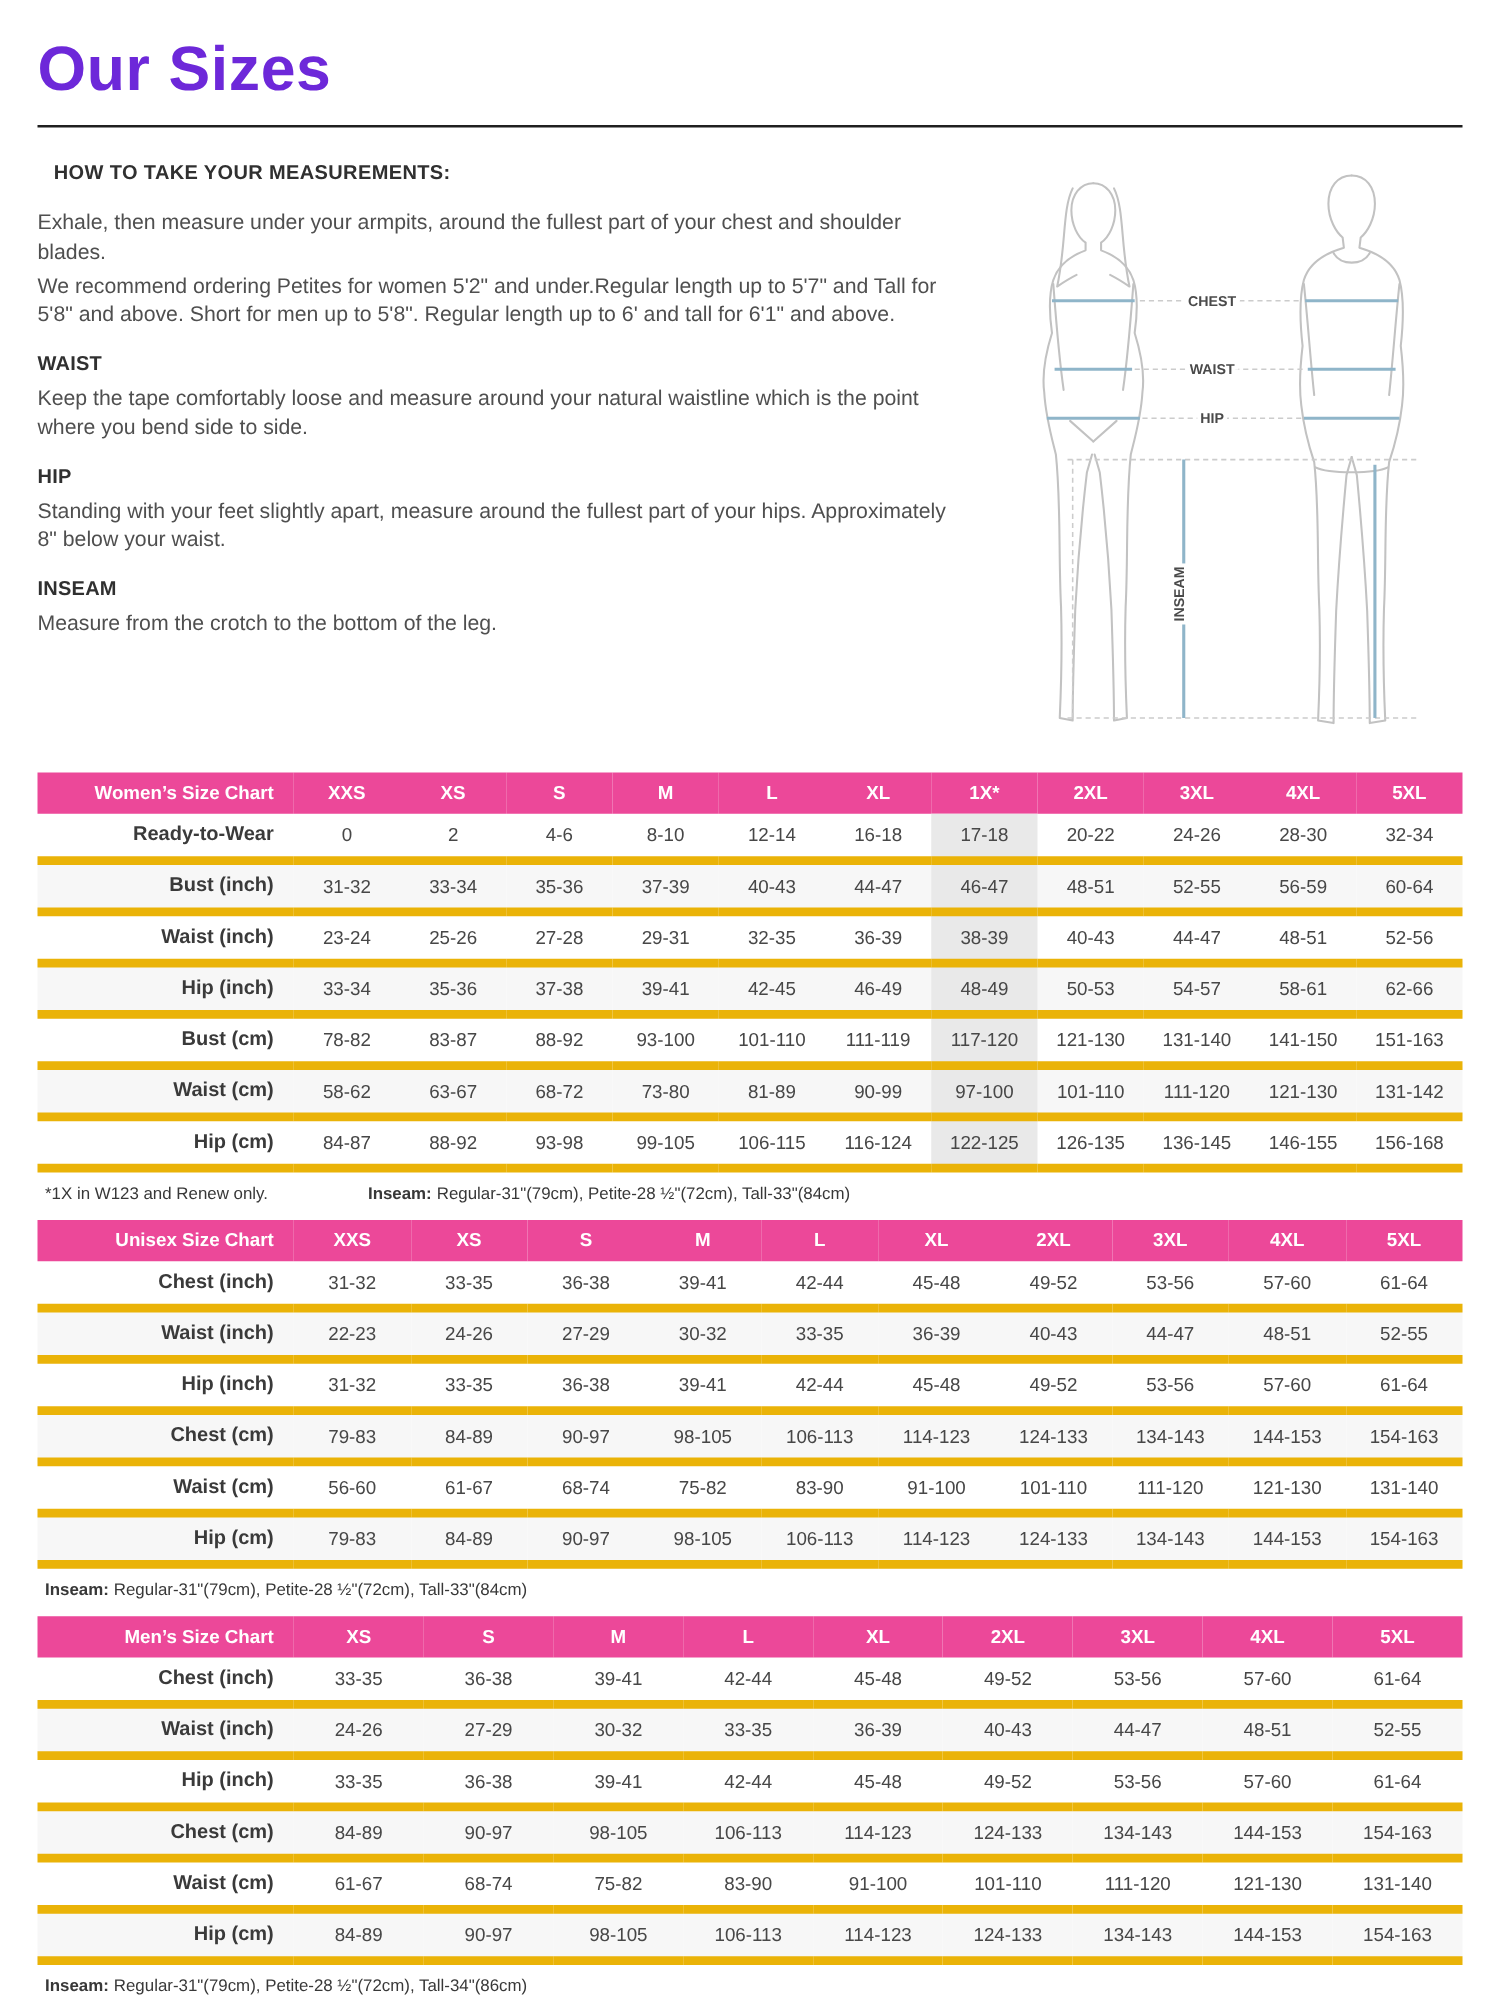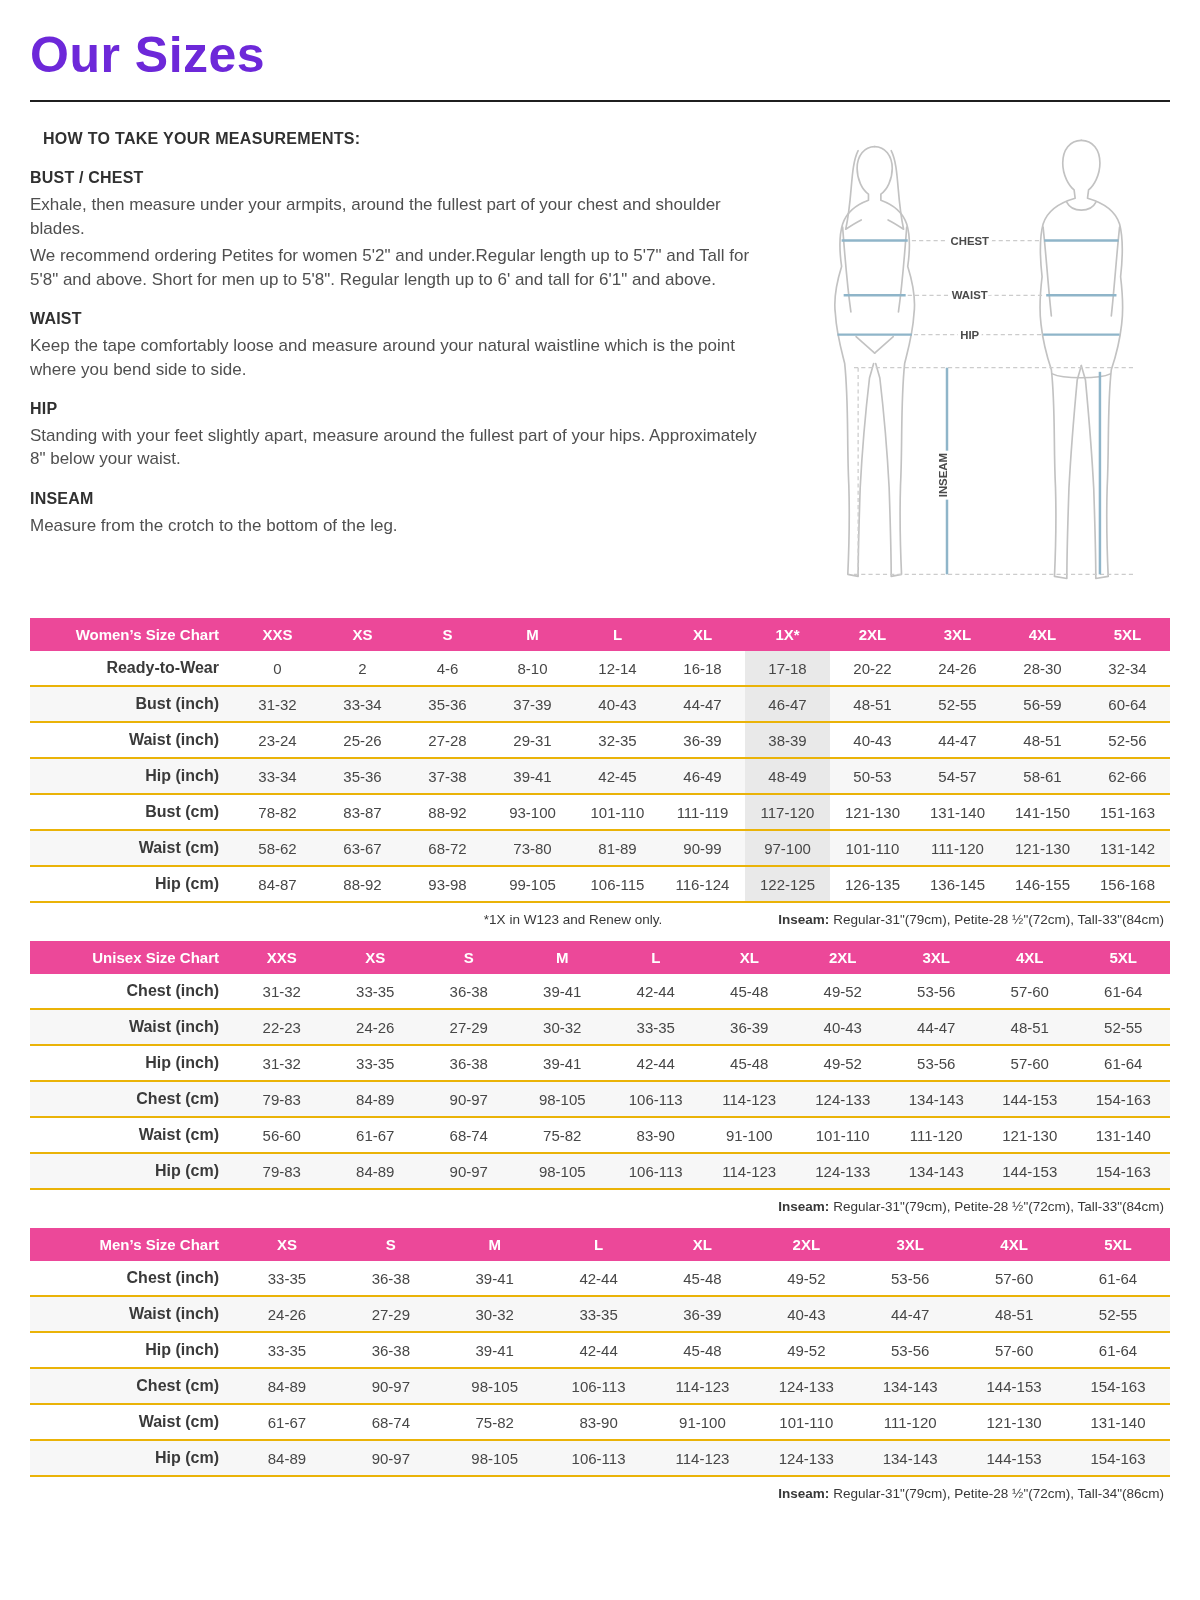--- a/index.html
+++ b/index.html
@@ -22,48 +22,47 @@
 
   .tables-wrap { margin-top:26px; }
   .table-block { margin-bottom:10px; }
 
   .size-table { width:100%; border-collapse:collapse; table-layout:fixed; }
   .size-table thead th {
     background:#ec4899; color:#ffffff; font-size:15px; font-weight:bold;
     padding:8px 4px; text-align:center;
   }
   .size-table thead th.label-col { text-align:right; padding-right:16px; width:205px; }
-  .size-table tbody tr { border-bottom:2px solid #eab308; }
+  .size-table tbody tr { border-bottom:7px solid #eab308; }
   .size-table tbody tr:nth-child(even) { background:#f7f7f7; }
   .size-table tbody th {
     font-size:16px; font-weight:bold; color:#3a3a3a; text-align:right;
     padding:8px 16px 8px 4px;
   }
   .size-table td { font-size:15px; color:#474747; text-align:center; padding:8px 2px; }
   .size-table td.hl { background:#e9e9e9; }
 
   .footnote {
-    display:flex; justify-content:flex-end; align-items:center; gap:116px;
+    display:flex; justify-content:flex-start; align-items:center; gap:80px;
     padding:9px 6px 4px; font-size:13.5px; color:#383838;
   }
   .footnote .inseam b { margin-right:4px; }
 </style>
 </head>
 <body>
 
 <div class="container">
 
   <h1 class="page-title">Our Sizes</h1>
   <hr class="divider">
 
   <div class="top">
     <div class="instructions">
       <div class="how-to">HOW TO TAKE YOUR MEASUREMENTS:</div>
 
-      <div class="sec-title">BUST / CHEST</div>
       <p>Exhale, then measure under your armpits, around the fullest part of your chest and shoulder blades.</p>
 
       <p>We recommend ordering Petites for women 5'2" and under.Regular length up to 5'7" and Tall for 5'8" and above. Short for men up to 5'8". Regular length up to 6' and tall for 6'1" and above.</p>
 
       <div class="sec-title">WAIST</div>
       <p>Keep the tape comfortably loose and measure around your natural waistline which is the point where you bend side to side.</p>
 
       <div class="sec-title">HIP</div>
       <p>Standing with your feet slightly apart, measure around the fullest part of your hips. Approximately 8" below your waist.</p>
 

